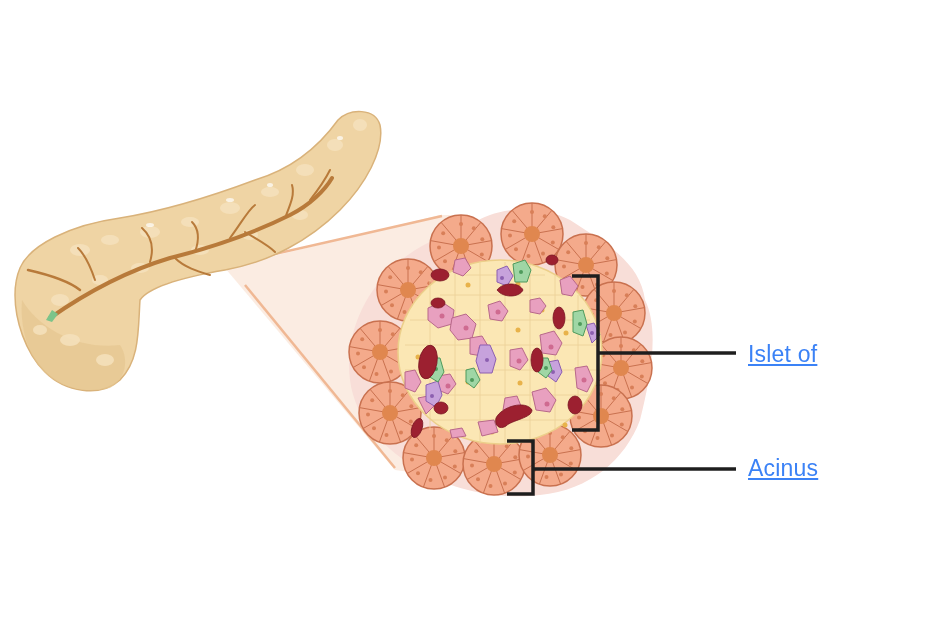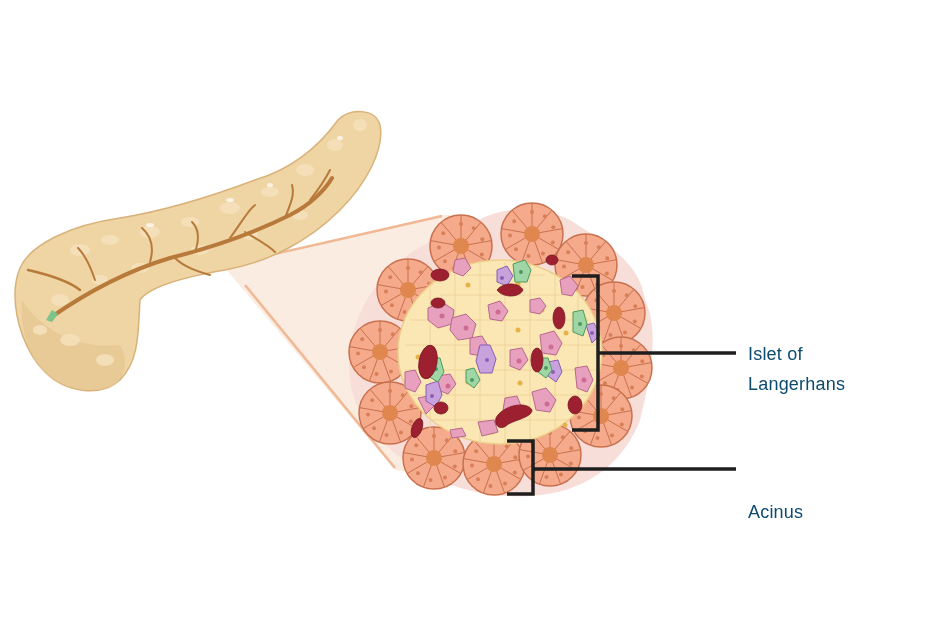--- a/index.html
+++ b/index.html
@@ -1,21 +1,21 @@
 <!DOCTYPE html>
 <html><head>
 <meta charset="utf-8">
 <style>
   html, body { margin:0; padding:0; background:#ffffff; }
   body { width:927px; height:617px; position:relative; overflow:hidden; font-family:"Liberation Sans", sans-serif; }
   #stage { position:absolute; left:0; top:0; width:927px; height:617px; }
-  .label { position:absolute; color:#0c4a6e; font-family:"Liberation Sans", sans-serif; font-size:18px; line-height:30px; letter-spacing:0.2px; white-space:nowrap; }
+  .label { position:absolute; color:#3b82f6; font-family:"Liberation Sans", sans-serif; font-size:23px; line-height:30px; letter-spacing:0.2px; white-space:nowrap;text-decoration:underline; }
   #lbl-pancreas { left:22px; top:409px; }
   #lbl-islet { left:748px; top:339px; }
-  #lbl-acinus { left:748px; top:453px;margin-top:44px; }
+  #lbl-acinus { left:748px; top:453px; }
 </style>
 </head>
 <body>
 
 <div id="stage">
 <svg width="927" height="617" viewBox="0 0 927 617" xmlns="http://www.w3.org/2000/svg">
   <defs>
     <radialGradient id="acg" cx="50%" cy="50%" r="50%">
       <stop offset="0%" stop-color="#f6b392"></stop>
       <stop offset="100%" stop-color="#f2a283"></stop>
@@ -223,16 +223,15 @@
     <line x1="598" y1="353" x2="736" y2="353"></line>
   </g>
   <g stroke="#1e1e1e" stroke-width="3.5" fill="none">
     <path d="M507,441 L533,441 L533,494 L507,494"></path>
     <line x1="533" y1="469" x2="736" y2="469"></line>
   </g>
 </svg>
 
   <div id="lbl-islet" class="label">
     <div>Islet of</div>
-    <div>Langerhans</div>
   </div>
   <div id="lbl-acinus" class="label">Acinus</div>
 </div>
 
 </body></html>

